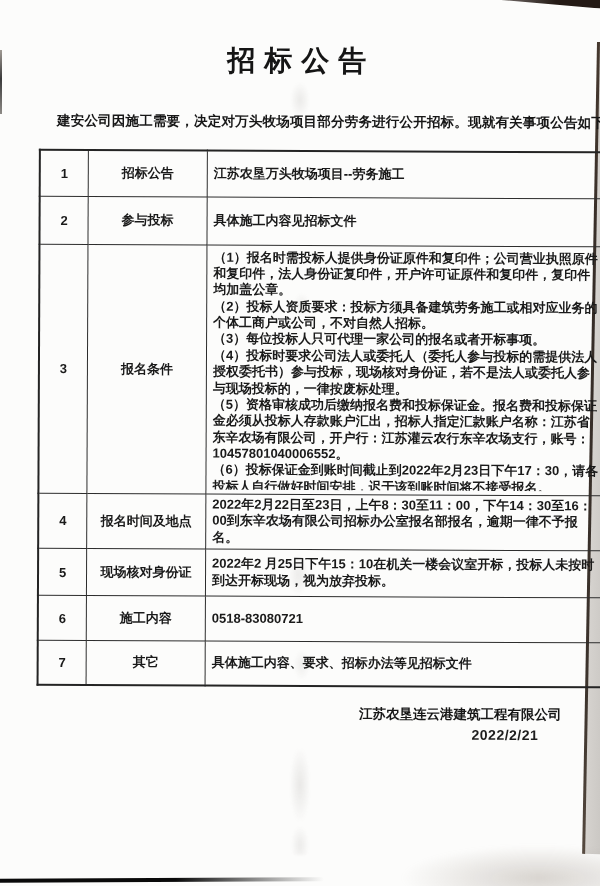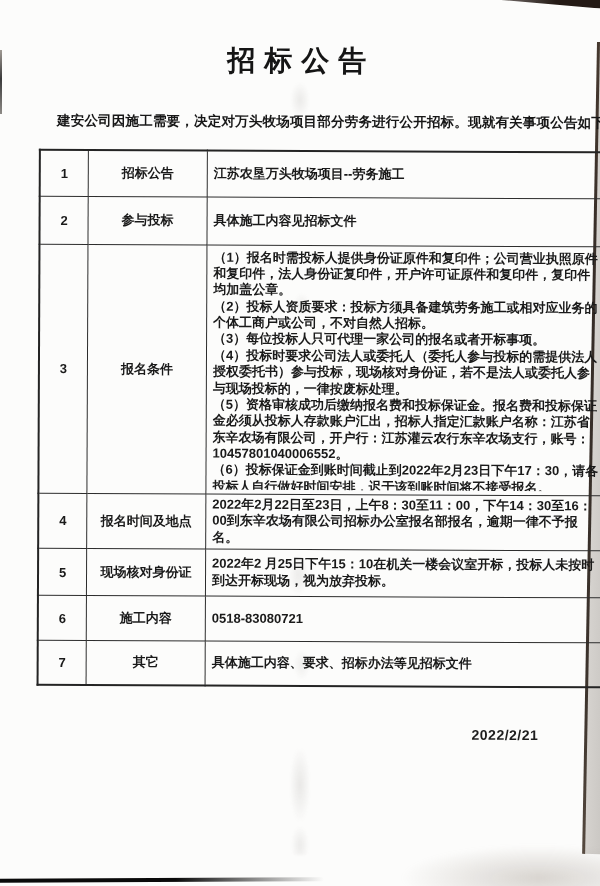--- a/index.html
+++ b/index.html
@@ -158,16 +158,17 @@
           <td class="c-content">0518-83080721</td>
         </tr>
         <tr class="r7">
           <td class="c-no">7</td>
           <td class="c-label">其它</td>
           <td class="c-content">具体施工内容、要求、招标办法等见招标文件</td>
         </tr>
       </tbody>
     </table>
 
+    <div class="signature">江苏农垦连云港建筑工程有限公司</div>
     <div class="date">2022/2/21</div>
 
   </div>
 </div>
 
 </body></html>

